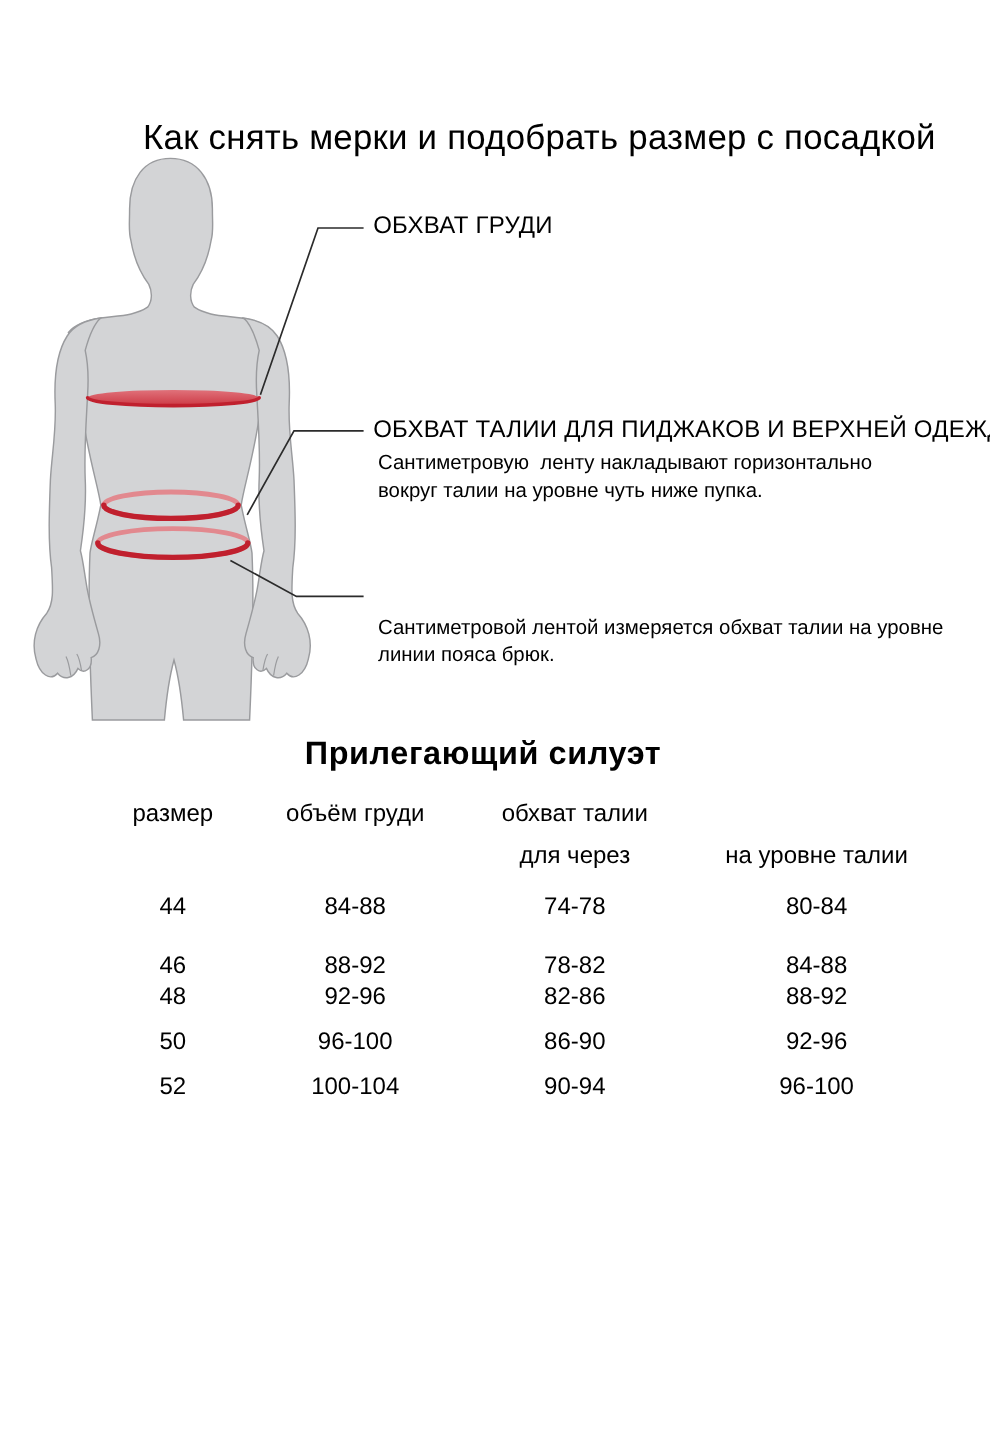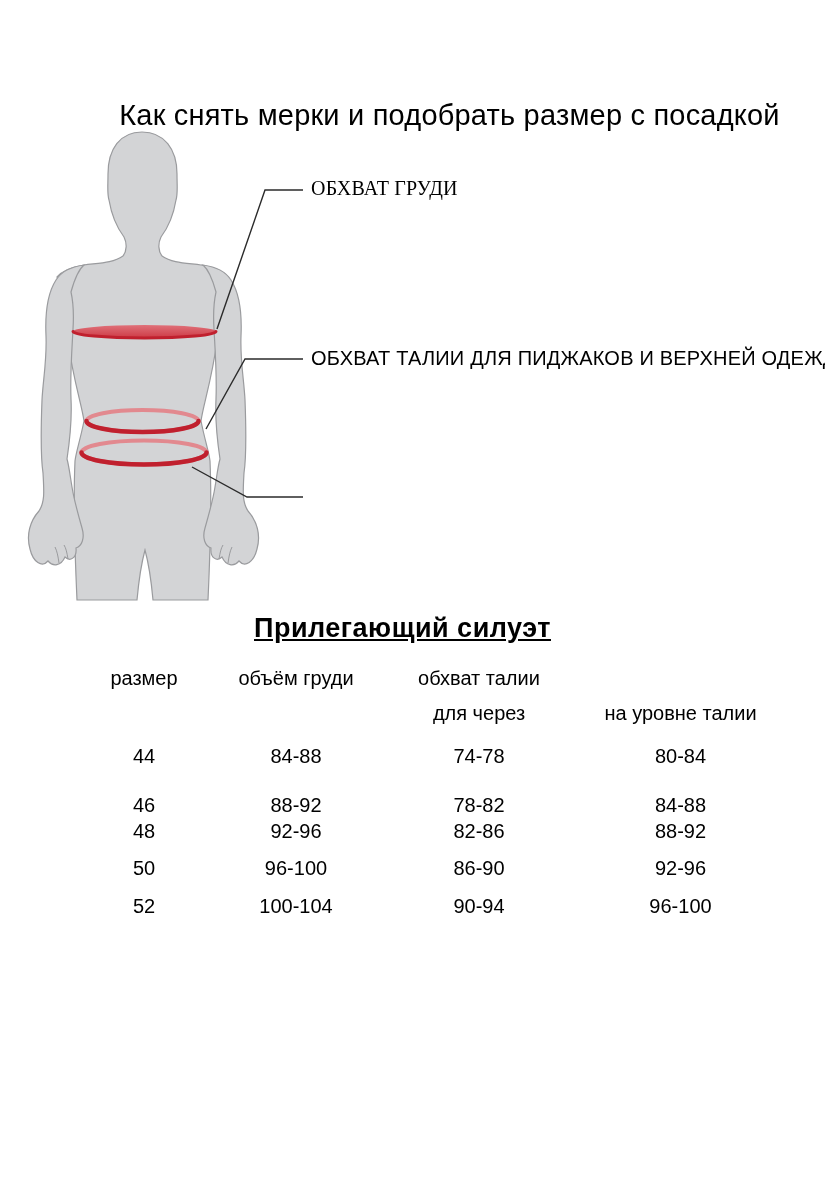--- a/index.html
+++ b/index.html
@@ -43,32 +43,31 @@
   .section-title{
     position:absolute;left:311px;
     font-size:20px;line-height:25px;font-weight:400;
     white-space:nowrap;letter-spacing:0.2px;
   }
   .section-body{
     position:absolute;left:315px;width:490px;
     font-size:17px;line-height:23px;font-weight:400;
     white-space:pre-wrap;
   }
-  .sec1-title{top:176px;font-family:Liberation Serif, serif;}
+  .sec1-title{top:176px;}
   .sec1-body{top:204px;}
   .sec2-title{top:346px;}
   .sec2-body{top:374px;}
   .sec3-title{top:485px;}
   .sec3-body{top:511px;}
   .table-title{
     position:absolute;top:613px;left:0;width:805px;
     text-align:center;
     font-size:27px;line-height:30px;font-weight:700;
     letter-spacing:0.5px;
-    text-decoration:underline;
   }
   .trow{position:absolute;left:12px;width:825px;height:26px;font-size:20px;line-height:24px;}
   .cell{position:absolute;top:0;text-align:center;display:block;}
   .c1{left:57px;width:150px;}
   .c2{left:209px;width:150px;}
   .c3{left:392px;width:150px;}
   .c4{left:591px;width:155px;}
   .thead-1{top:666px;}
   .thead-2{top:701px;}
   .r0{top:744px;} .r1{top:781px;margin-top:12px;} .r2{top:819px;} .r3{top:856px;} .r4{top:894px;}
@@ -168,21 +167,25 @@
     <path class="tape-ring-bottom" d="M81.5,452.5 A62.5,12 0 0 0 206.5,452.5"></path>
 
     <polyline class="callout-line" points="217,329 265,190 303,190"></polyline>
     <polyline class="callout-line" points="206,429 245,359 303,359"></polyline>
     <polyline class="callout-line" points="192,467 247,497 303,497"></polyline>
   </svg>
 
   <div class="section-title sec1-title">ОБХВАТ ГРУДИ</div>
 
   <div class="section-title sec2-title">ОБХВАТ ТАЛИИ ДЛЯ ПИДЖАКОВ И ВЕРХНЕЙ ОДЕЖДЫ</div>
-
+  <div class="section-body sec2-body">Сантиметровую  ленту накладывают горизонтально
+вокруг талии на уровне чуть ниже пупка.</div>
+
+  <div class="section-body sec3-body">Сантиметровой лентой измеряется обхват талии на уровне
+линии пояса брюк.</div>
 
   <div class="table-title">Прилегающий силуэт</div>
 
   <div class="trow thead-1">
     <span class="cell c1">размер</span>
     <span class="cell c2">объём груди</span>
     <span class="cell c3">обхват талии</span>
   </div>
   <div class="trow thead-2">
     <span class="cell c3">для через</span>

